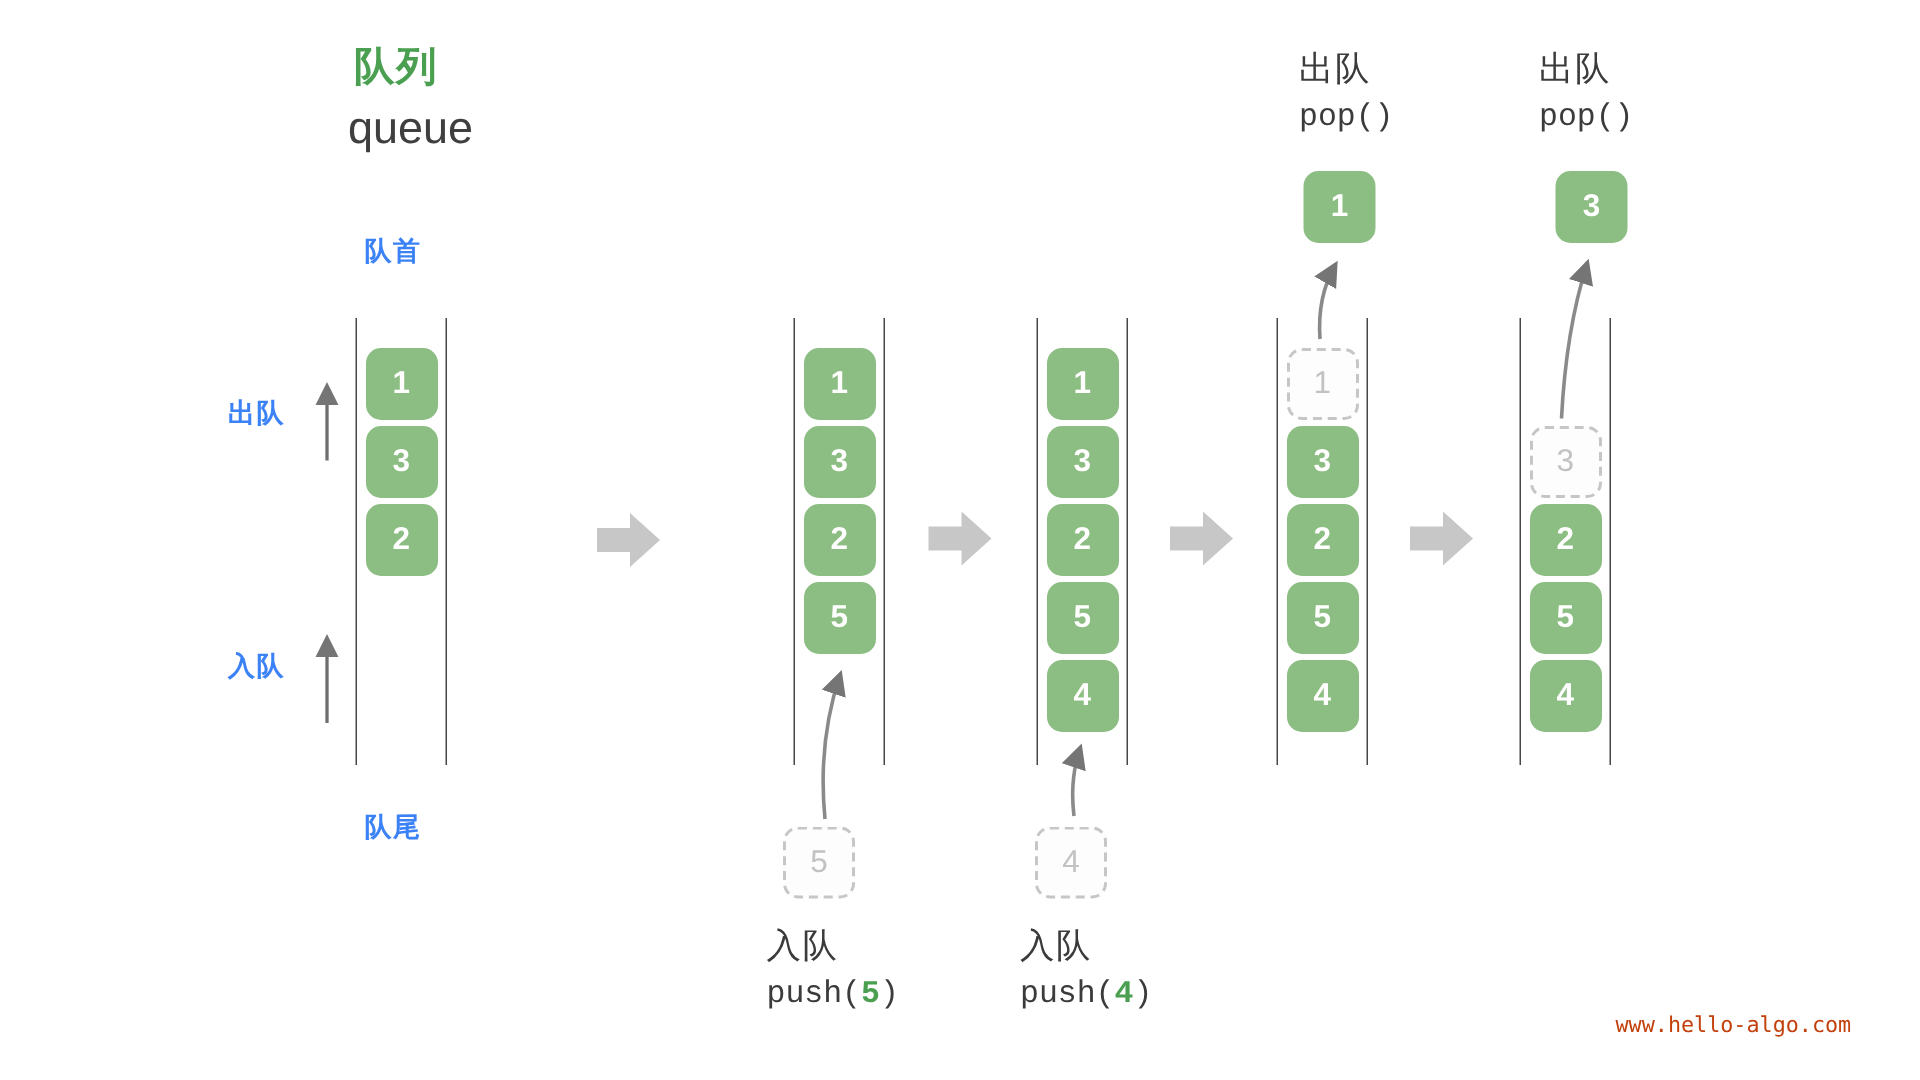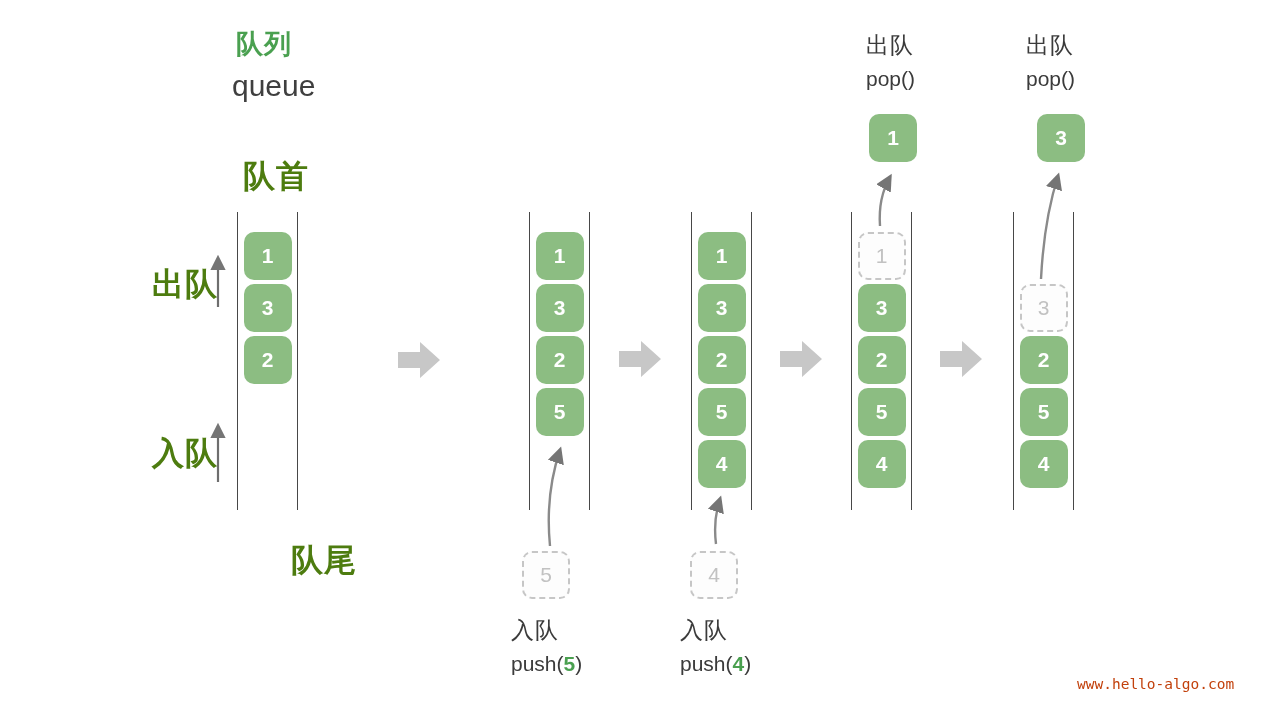--- a/index.html
+++ b/index.html
@@ -5,43 +5,43 @@
   html,body{margin:0;padding:0;background:#ffffff;}
   .canvas{
     position:relative;width:1280px;height:720px;background:#ffffff;overflow:hidden;
     font-family:"Liberation Sans","DejaVu Sans",sans-serif;color:#3a3a3a;border-radius:25px;
   }
   .abs{position:absolute;}
   
   .title-zh{left:236px;top:26px;font-size:27px;font-weight:700;color:#4aa050;letter-spacing:1px;}
   .title-en{left:232px;top:69px;font-size:30px;color:#3f3f3f;}
   
-  .side-lbl{font-size:32px;font-weight:700;color:#4d7c0f;letter-spacing:1px;}
+  .side-lbl{font-size:18px;font-weight:700;color:#3b82f6;letter-spacing:1px;}
   .lbl-front{left:243px;top:155px;}
-  .lbl-rear{left:243px;top:539px;margin-left:48px;}
+  .lbl-rear{left:243px;top:539px;}
   .lbl-dequeue{left:152px;top:263px;}
   .lbl-enqueue{left:152px;top:432px;}
   
   .queue-col{
     position:absolute;top:212px;height:298px;width:61px;box-sizing:border-box;
     border-left:1.5px solid #474747;border-right:1.5px solid #474747;
   }
   .cell{
     position:absolute;width:48px;height:48px;box-sizing:border-box;border-radius:10px;
     display:flex;align-items:center;justify-content:center;
     font-size:21px;font-weight:700;
   }
   .queue-col .cell{left:5.5px;}
   .cell.green{background:#8cbd82;color:#ffffff;}
   .cell.ghost{background:#fdfdfd;border:2px dashed #c6c6c6;color:#c2c2c2;font-weight:500;}
   .s1{top:20px}.s2{top:72px}.s3{top:124px}.s4{top:176px}.s5{top:228px}
   
   .op-block{position:absolute;}
   .op-zh{font-size:23px;color:#3b3b3b;line-height:34px;letter-spacing:1px;}
-  .op-code{font-family:Liberation Sans, sans-serif;font-size:21px;color:#3b3b3b;line-height:34px;}
+  .op-code{font-family:Liberation Mono, monospace;font-size:21px;color:#3b3b3b;line-height:34px;}
   .green-digit{color:#4aa050;font-weight:700;}
   
   .watermark{left:1077px;top:676px;font-family:"DejaVu Sans Mono","Liberation Mono",monospace;font-size:14.5px;color:#c2410c;}
   svg.overlay{position:absolute;left:0;top:0;pointer-events:none;}
 </style>
 </head>
 <body>
 
 <div class="canvas">
 

